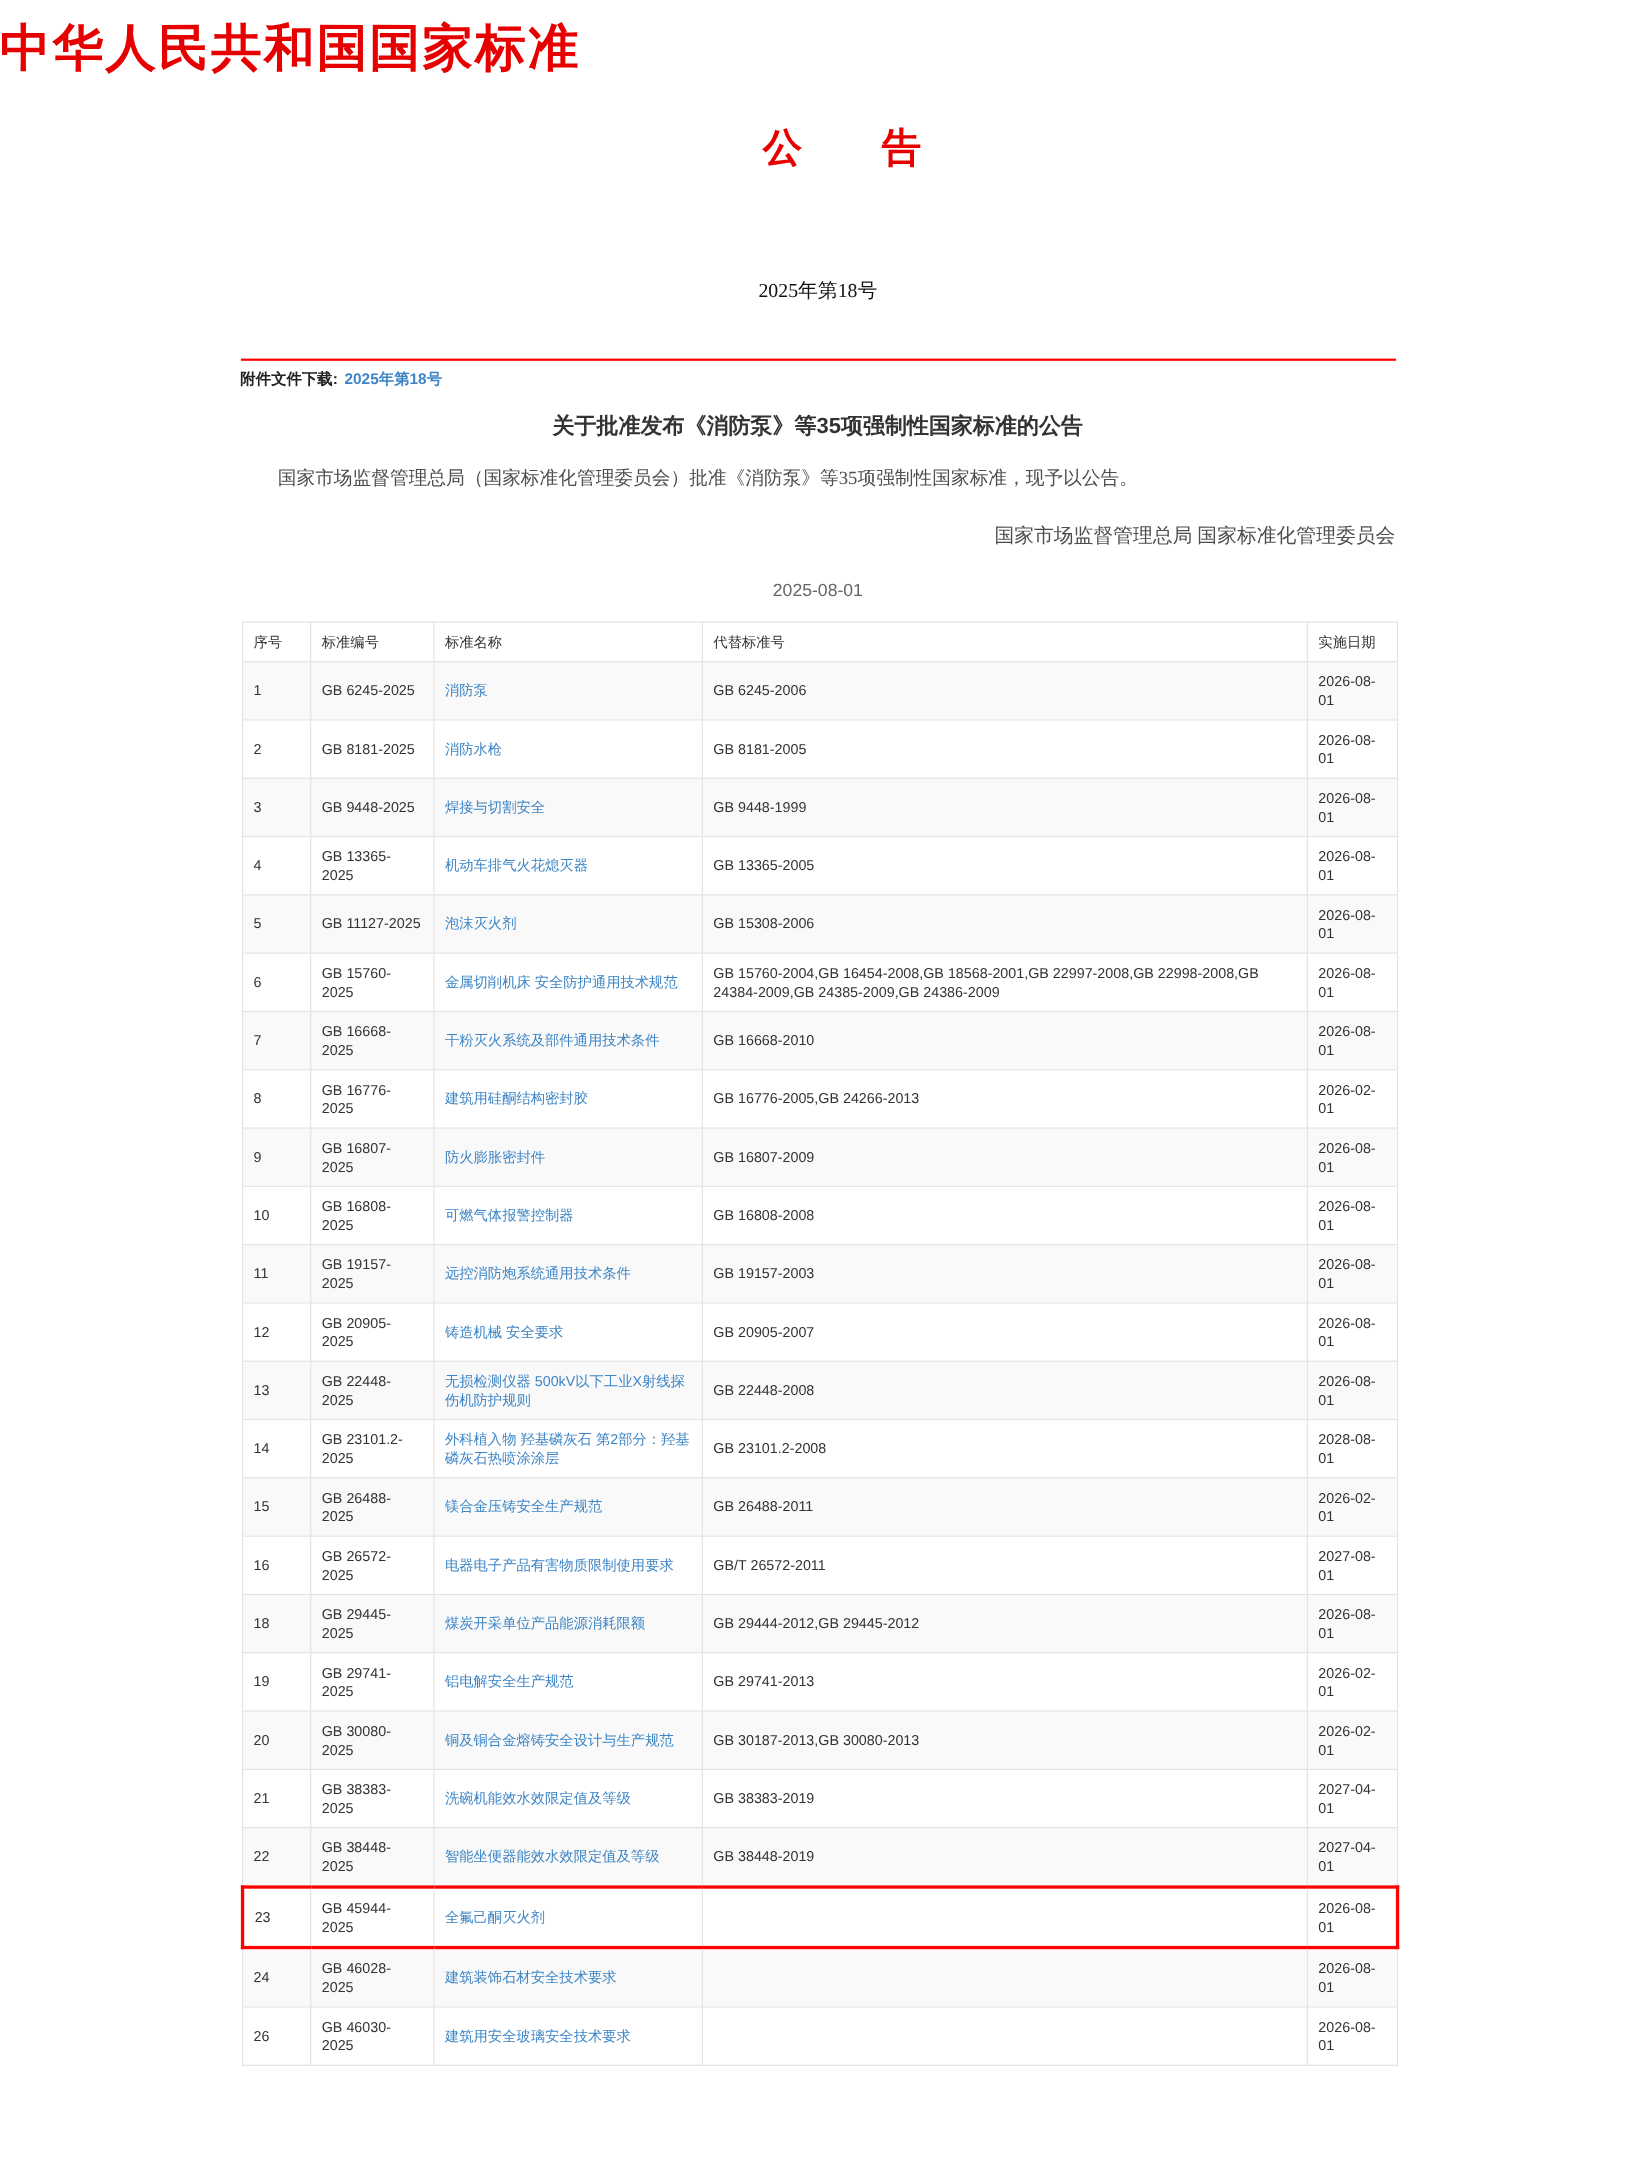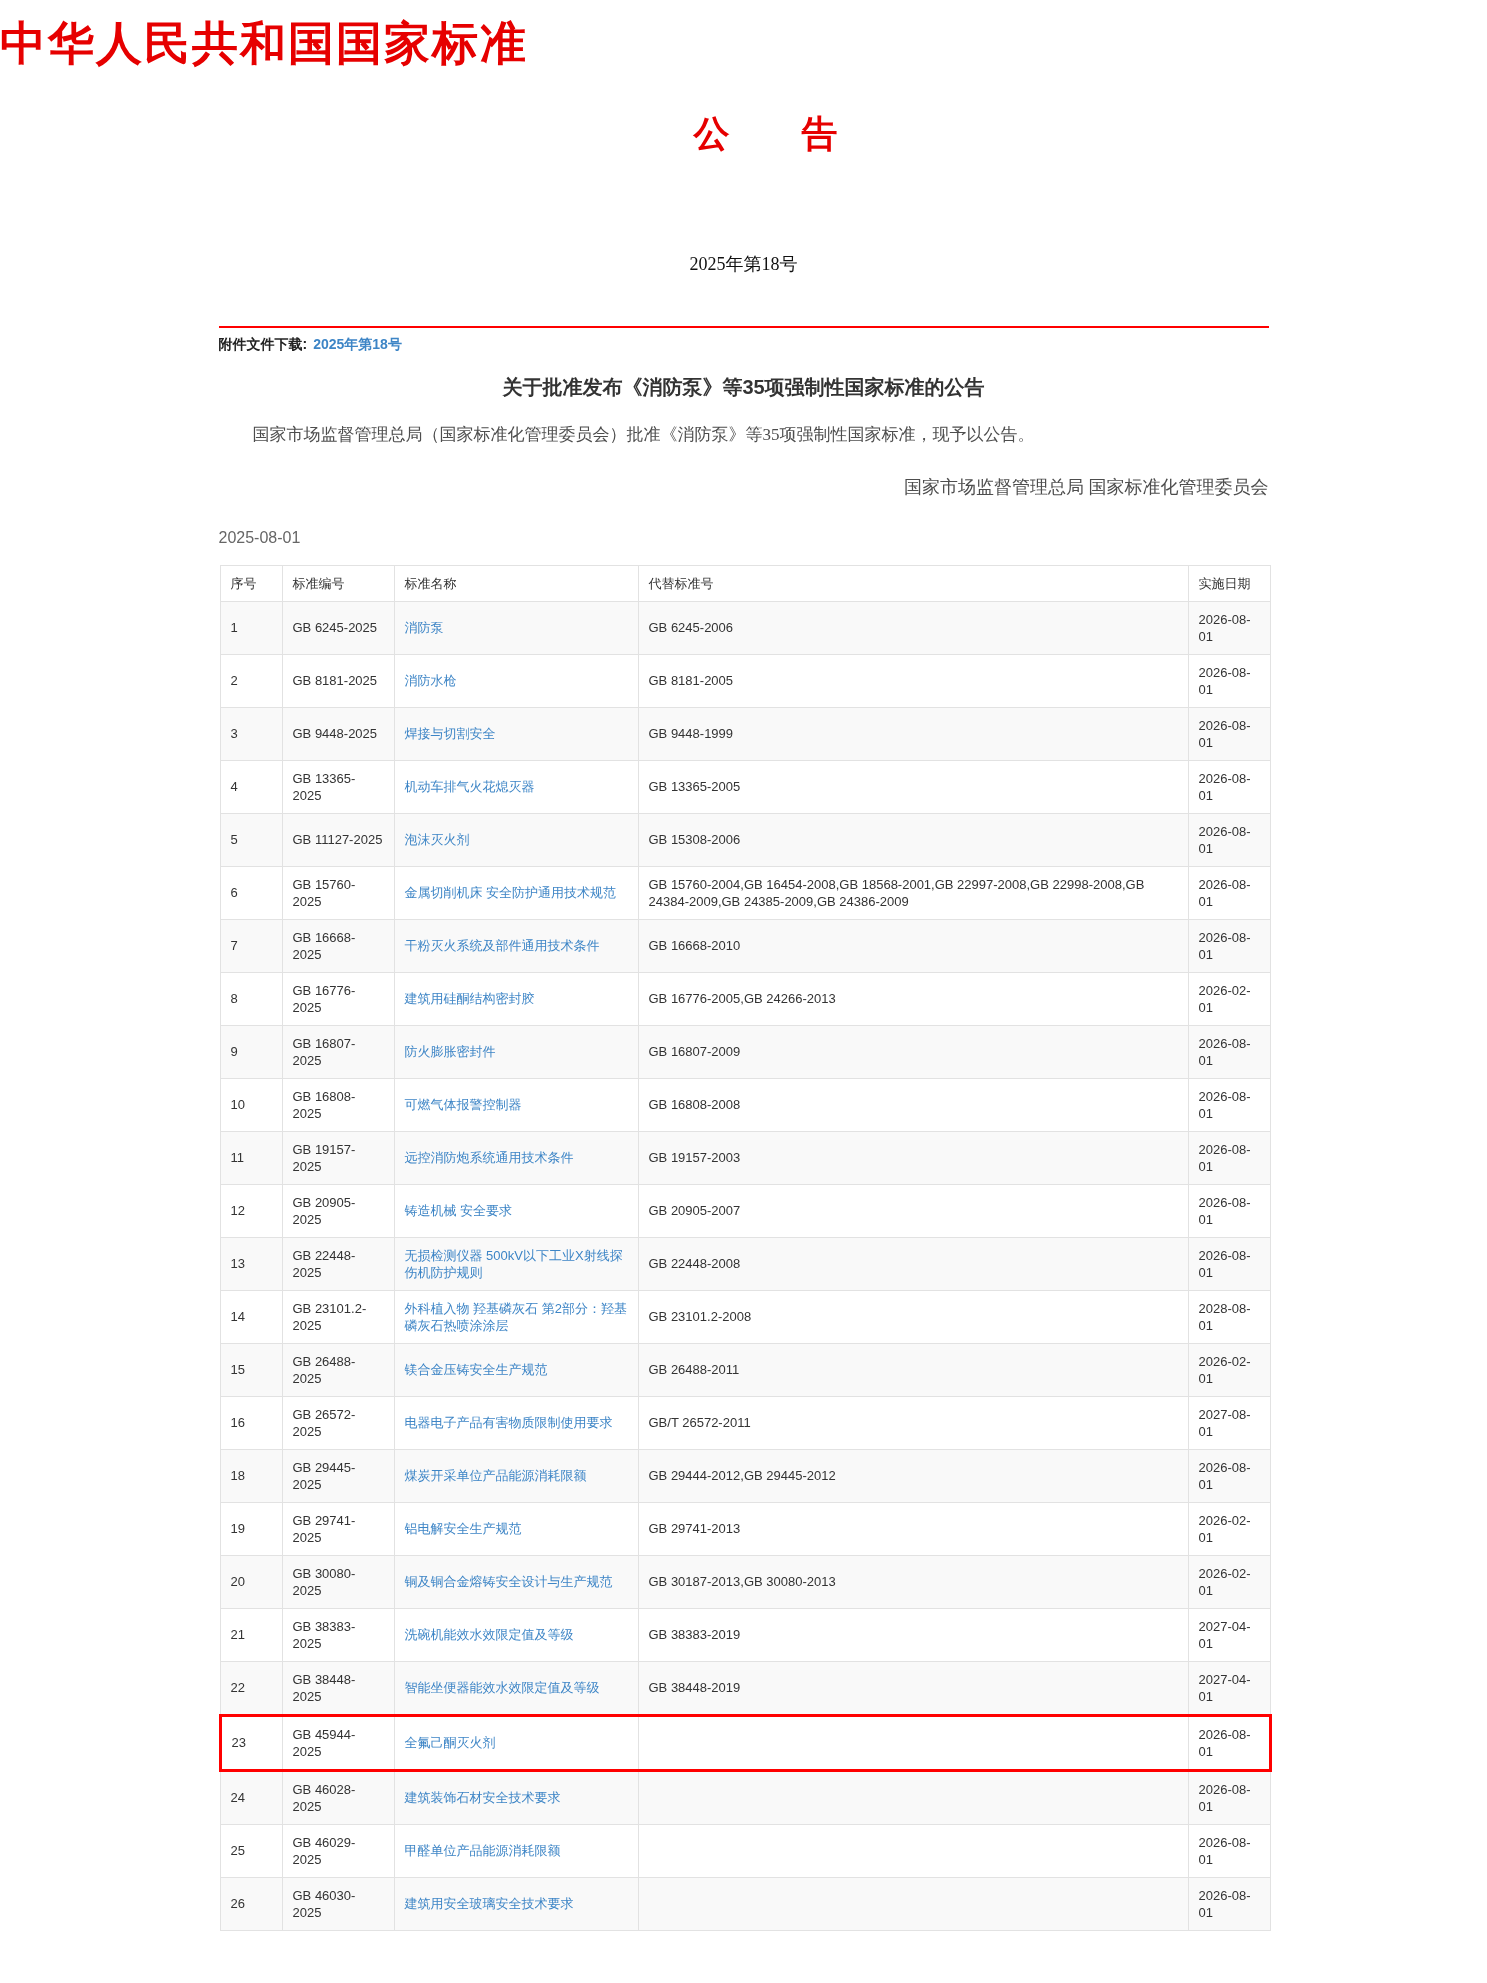--- a/index.html
+++ b/index.html
@@ -43,21 +43,21 @@
     font-family:"Liberation Serif","DejaVu Serif",serif;
     font-size:17px; color:#4d4d4d; line-height:1.6;
     text-indent:2em;
   }
   .issuer {
     margin-top:26px; text-align:right;
     font-family:"Liberation Serif","DejaVu Serif",serif;
     font-size:18px; color:#4d4d4d;
   }
   .issue-date {
-    margin-top:30px; text-align:left;
+    margin-top:30px; text-align:center;
     font-size:16px; color:#666;
   }
 
   table.standards {
     margin-top:18px; width:1050px;
     border-collapse:collapse; table-layout:fixed;
     font-size:13px; color:#333;
   }
   table.standards th, table.standards td {
     border:1px solid #e2e2e2;
@@ -266,27 +266,20 @@
           <td>2026-08-01</td>
         </tr>
         <tr>
           <td>24</td>
           <td>GB 46028-2025</td>
           <td><a class="link">建筑装饰石材安全技术要求</a></td>
           <td></td>
           <td>2026-08-01</td>
         </tr>
         <tr>
-          <td>25</td>
-          <td>GB 46029-2025</td>
-          <td><a class="link">甲醛单位产品能源消耗限额</a></td>
-          <td></td>
-          <td>2026-08-01</td>
-        </tr>
-        <tr>
           <td>26</td>
           <td>GB 46030-2025</td>
           <td><a class="link">建筑用安全玻璃安全技术要求</a></td>
           <td></td>
           <td>2026-08-01</td>
         </tr>
       </tbody>
   </table>
 
 </div>

